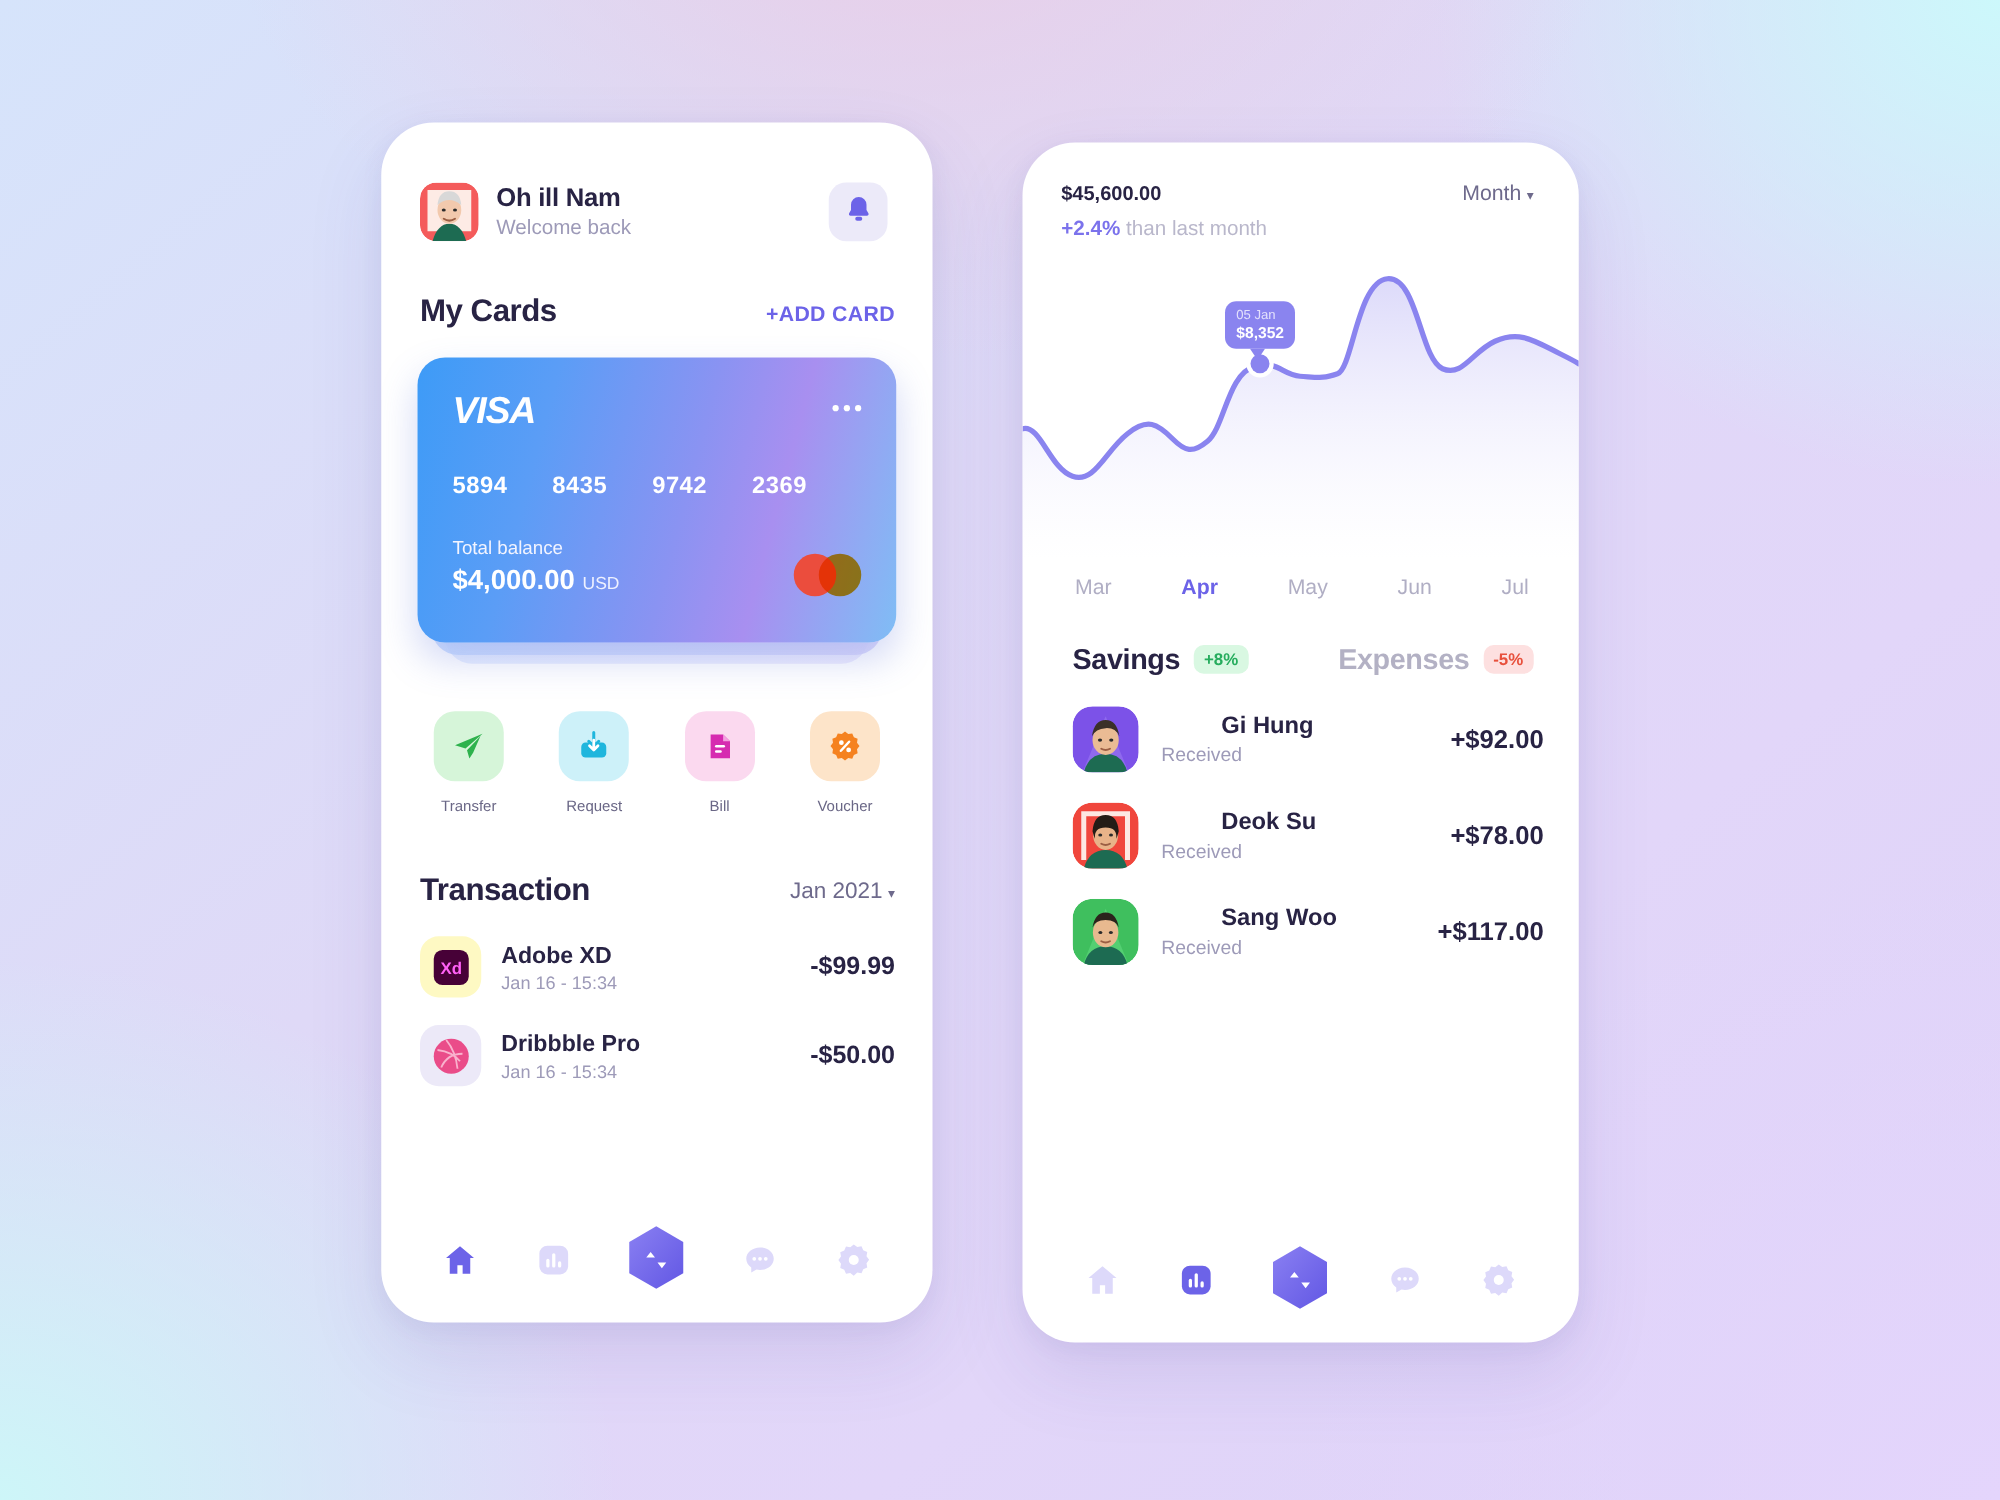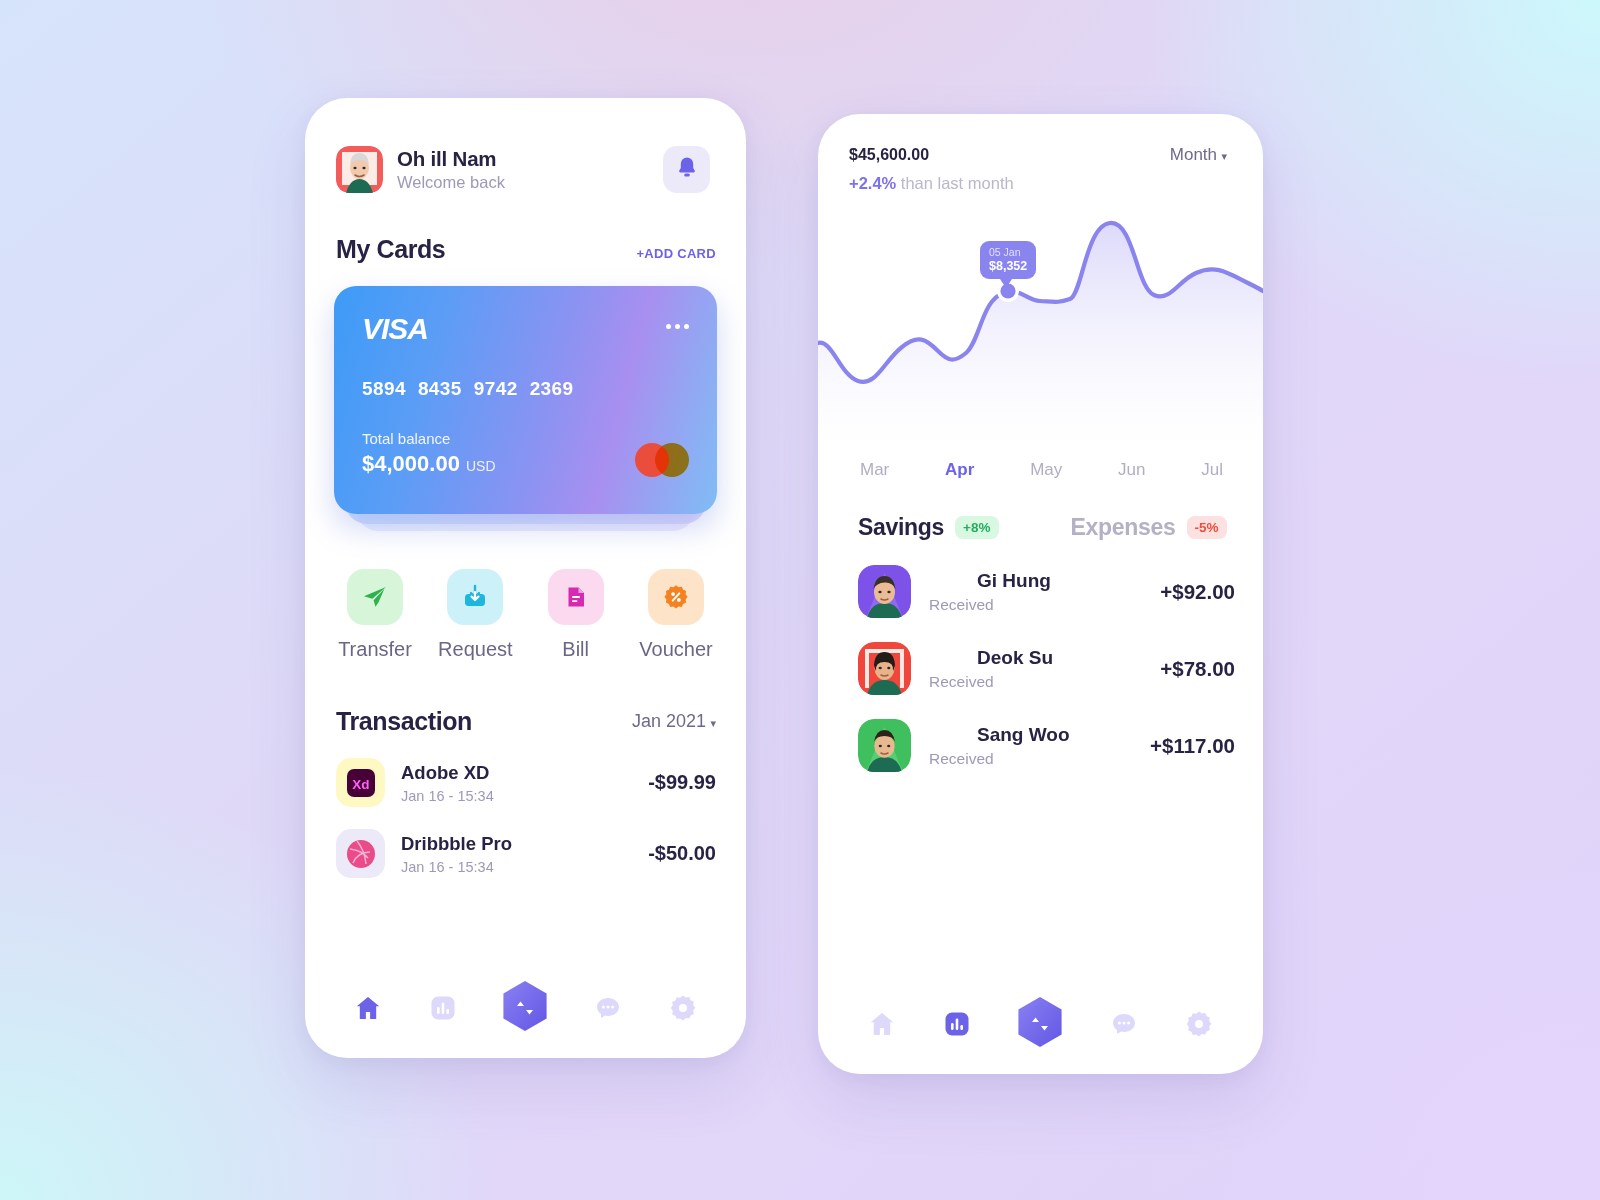--- a/index.html
+++ b/index.html
@@ -33,21 +33,21 @@
             position:relative; }
   .uname { font-size:20.5px; font-weight:bold; color:#282344; letter-spacing:-.2px; }
   .usub  { font-size:16.5px; color:#9d9ab8; margin-top:2px; }
   .bell-btn { width:47px; height:47px; border-radius:14px; background:#eceaf9;
               display:flex; align-items:center; justify-content:center; }
 
   
   .sec { display:flex; align-items:baseline; justify-content:space-between;
          padding:0 30px 0 31px; }
   .sec-title { font-size:25px; font-weight:bold; color:#282344; letter-spacing:-.4px; }
-  .sec-action { font-size:13px; font-weight:bold; color:#6c63e8; letter-spacing:.3px; }
+  .sec-action { font-size:17px; font-weight:bold; color:#6c63e8; letter-spacing:.3px; }
   .sec-month { font-size:18px; color:#6e6a8c; }
   .caret { font-size:11px; color:#6e6a8c; }
 
   
   .card-wrap { position:relative; margin:22px 29px 0 29px; height:247px; }
   .card-stack2, .card-stack1 {
     position:absolute; left:22px; right:22px; border-radius:22px;
   }
   .card-stack2 { top:45px; height:200px; background:linear-gradient(100deg,#dfeaff,#e9e6fd);
                  opacity:.75; }
@@ -57,38 +57,38 @@
     position:absolute; left:0; right:0; top:0; height:228px; border-radius:22px;
     background:linear-gradient(105deg,#3d9bf7 0%,#5b9df6 26%,#8a93f2 55%,#a88ff0 72%,#7fbdf5 100%);
     box-shadow:0 14px 30px rgba(92,116,220,.28);
     padding:26px 28px; color:#fff; overflow:hidden;
   }
   .visa-top { display:flex; align-items:flex-start; justify-content:space-between; }
   .visa-logo { font-size:30px; font-weight:bold; font-style:italic; letter-spacing:-1px;
                font-family:"Liberation Sans", sans-serif; }
   .dots { display:flex; gap:4px; padding-top:12px; }
   .dots i { width:5px; height:5px; border-radius:50%; background:#fff; display:block; }
-  .card-num { display:flex; gap:12px; margin-top:32px; font-size:19px; font-weight:bold;
+  .card-num { display:flex; gap:36px; margin-top:32px; font-size:19px; font-weight:bold;
               letter-spacing:.4px; }
   .card-bot { display:flex; align-items:flex-end; justify-content:space-between;
               margin-top:30px; }
   .bal-lab { font-size:15px; color:#f2f4ff; }
   .bal-val { font-size:22px; font-weight:bold; margin-top:4px; }
   .bal-val span { font-size:14px; font-weight:normal; color:#eef1ff; }
   .mc { position:relative; width:54px; height:34px; }
   .mc i { position:absolute; top:0; width:34px; height:34px; border-radius:50%; display:block; }
   .mc .l { left:0; background:#eb4d3d; }
   .mc .r { right:0; background:#f8a81c; mix-blend-mode:multiply; }
 
   
   .actions { display:flex; justify-content:space-between; padding:36px 34px 0 34px; }
   .act { display:flex; flex-direction:column; align-items:center; gap:13px; width:72px; }
   .act-ico { width:56px; height:56px; border-radius:17px;
              display:flex; align-items:center; justify-content:center; }
-  .act-lab { font-size:20px; color:#6a6786; }
+  .act-lab { font-size:12px; color:#6a6786; }
 
   
   .trx { display:flex; align-items:center; padding:0 30px 0 31px; margin-top:22px; }
   .trx-ico { width:49px; height:49px; border-radius:15px; flex:none;
              display:flex; align-items:center; justify-content:center; }
   .trx-mid { flex:1; margin-left:16px; }
   .trx-name { font-size:18.5px; font-weight:bold; color:#282344; }
   .trx-date { font-size:14.5px; color:#9d9ab8; margin-top:4px; }
   .trx-amt { font-size:20px; font-weight:bold; color:#282344; }
 

